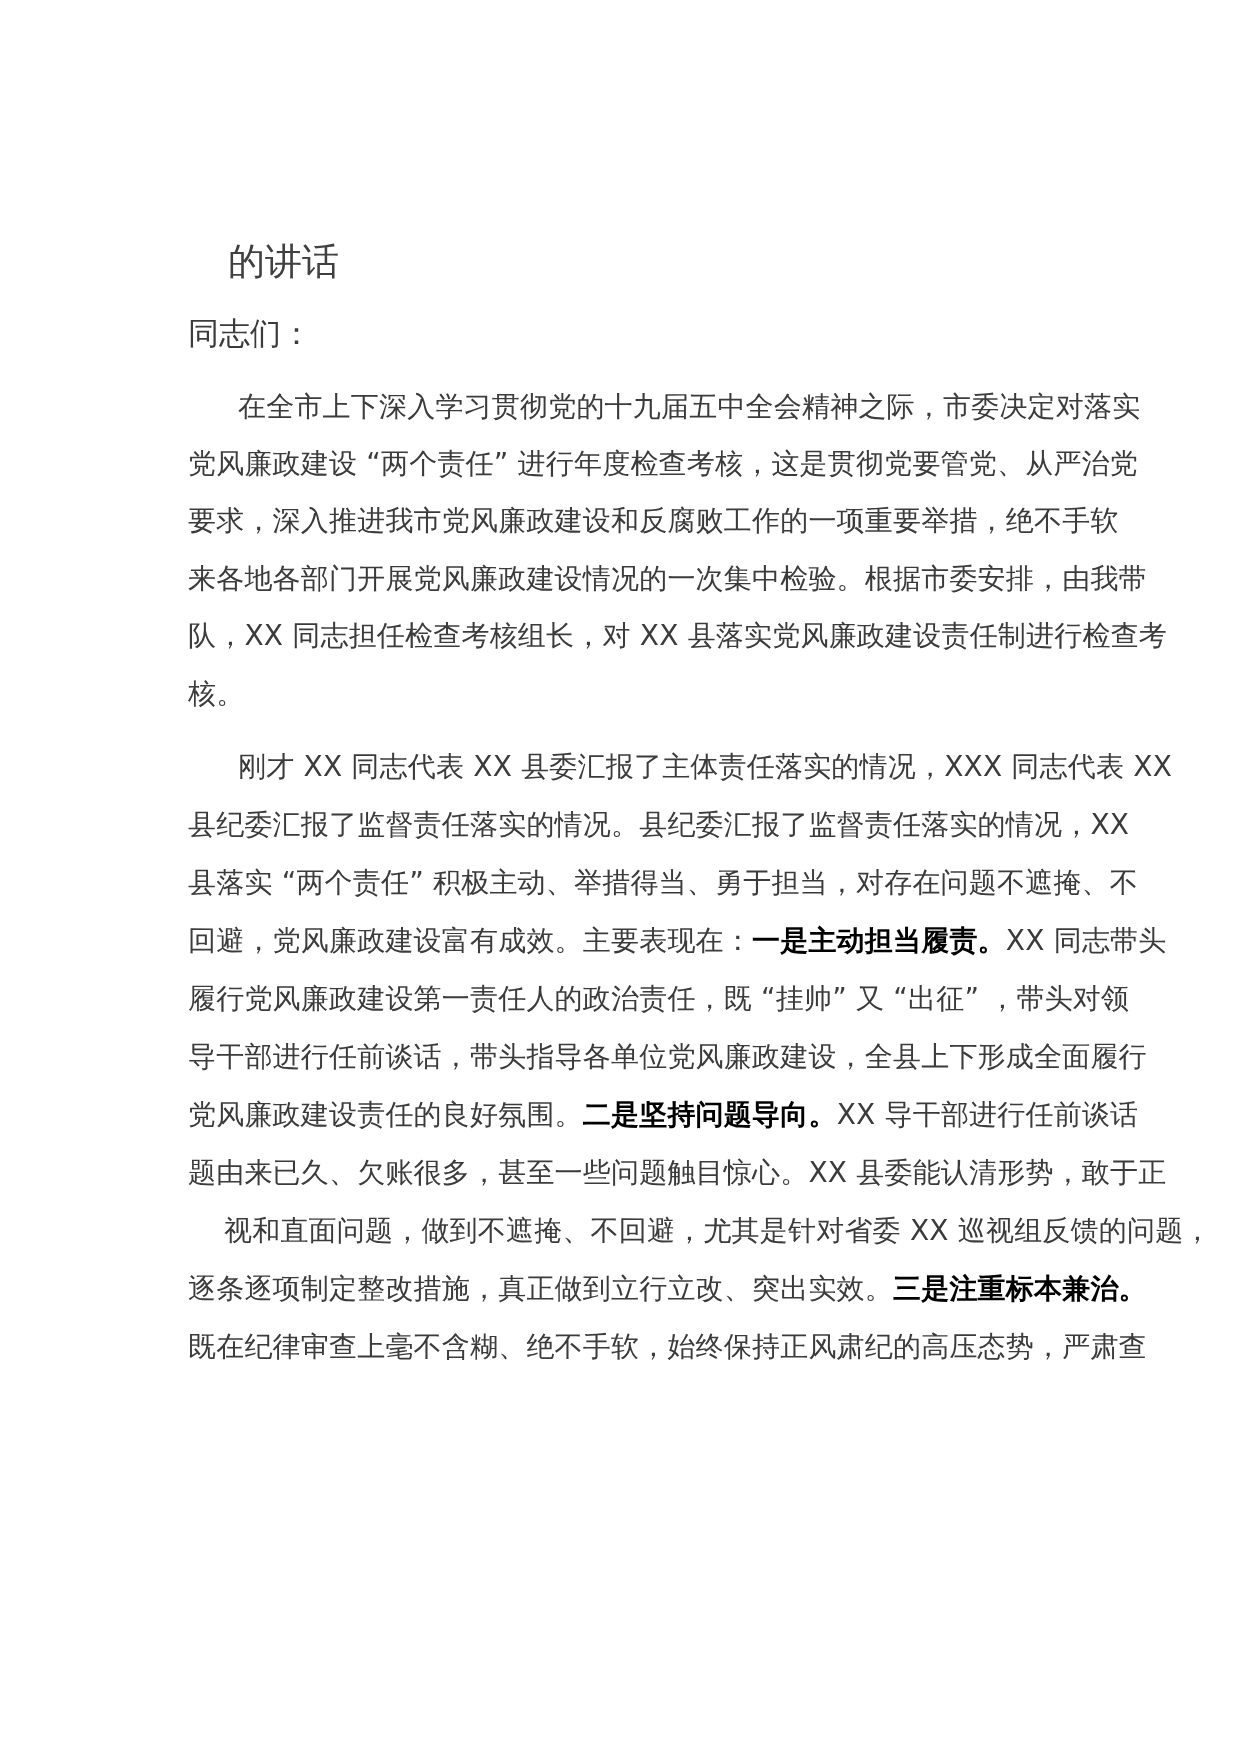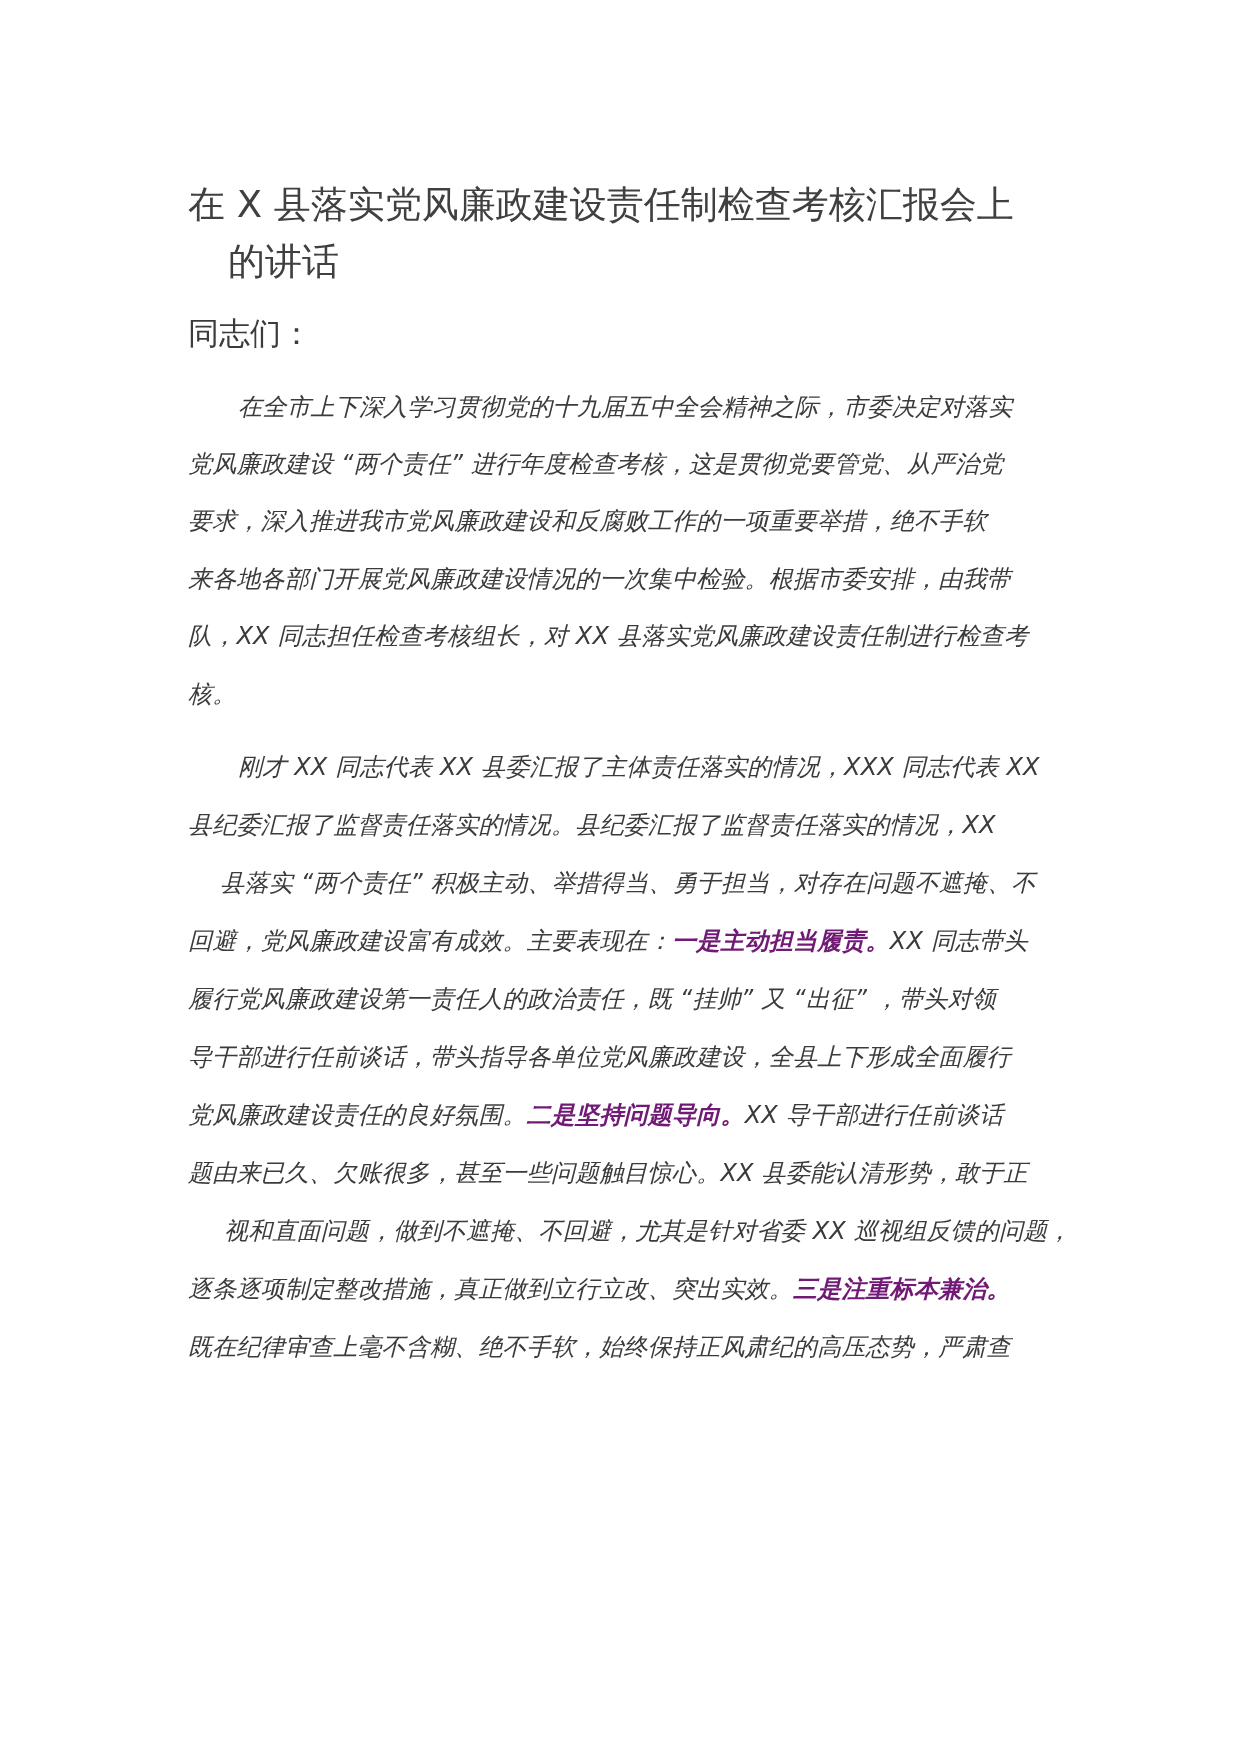--- a/index.html
+++ b/index.html
@@ -11,32 +11,31 @@
   .page { position: absolute; left: 0; top: 0; width: 1240px; height: 1754px; background: #fff; }
   .title-line {
     position: absolute; left: 188px; font-size: 37px; line-height: 44px;
     color: #404040; white-space: nowrap; letter-spacing: 0px;
   }
   .greeting {
     position: absolute; left: 188px; top: 318px; font-size: 31px; line-height: 30px;
     white-space: nowrap;
   }
   .line {
-    position: absolute; left: 188px; width: 880px; font-size: 24px; line-height: 30px;
-    white-space: nowrap; letter-spacing: 0.2px; font-style: italic;
+    position: absolute; left: 188px; width: 880px; font-size: 28px; line-height: 30px;
+    white-space: nowrap; letter-spacing: 0.2px;
   }
   .line.indent { left: 238px; }
-  .line b { font-weight: bold; color: #701a75; }
+  .line b { font-weight: bold; color: #000000; }
 </style>
 </head>
 <body>
 
 <div class="page">
 
-  <div class="title-line" style="top:183px;">在 X 县落实党风廉政建设责任制检查考核汇报会上</div>
   <div class="title-line" style="top:240px;margin-left:40px;">的讲话</div>
 
   <div class="greeting">同志们：</div>
 
   <div>
     <div class="line indent" style="top:392px;">
       <span>在全市上下深入学习贯彻党的十九届五中全会精神之际，市委决定对落实</span>
     </div>
     <div class="line" style="top:449px;">
       <span>党风廉政建设 “两个责任” 进行年度检查考核，这是贯彻党要管党、从严治党</span>

